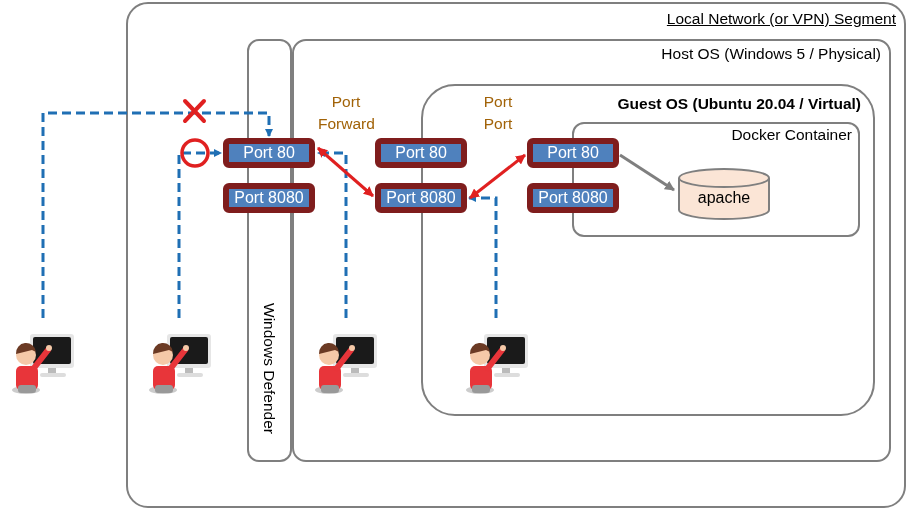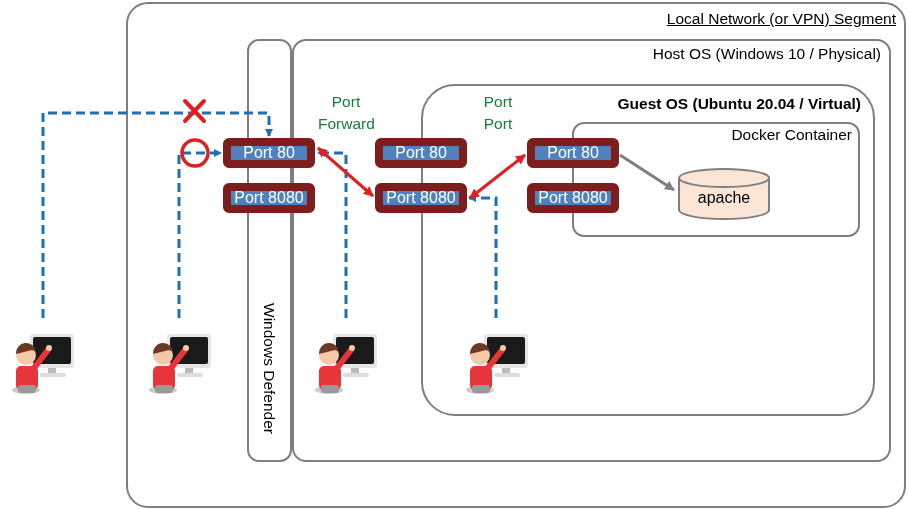--- a/index.html
+++ b/index.html
@@ -1,39 +1,39 @@
 <!DOCTYPE html>
 <html><head>
 <meta charset="utf-8">
 <style>
   html, body { margin:0; padding:0; background:#ffffff; }
   body { width:909px; height:509px; position:relative; overflow:hidden;
          font-family:"Liberation Sans", "DejaVu Sans", sans-serif; }
   .box { position:absolute; border:2px solid #7f7f7f; border-radius:20px; box-sizing:border-box; background:transparent; }
   .box-label { position:absolute; right:10px; font-size:15.5px; color:#000; white-space:nowrap; }
-  .port { position:absolute; width:92px; height:30px; background:#4f81bd; border:8px solid #7f1d1d;
+  .port { position:absolute; width:92px; height:30px; background:#4f81bd; border:6px solid #7f1d1d;
           border-radius:6px; box-sizing:border-box; color:#fff; font-size:16px; display:flex;
           align-items:center; justify-content:center; white-space:nowrap; }
-  .red-label { position:absolute; color:#15803d; font-size:15.5px; text-align:center; line-height:22px; }
+  .red-label { position:absolute; color:#a16207; font-size:15.5px; text-align:center; line-height:22px; }
   .vert-label { position:absolute; writing-mode:vertical-rl; font-size:15.5px; color:#000; white-space:nowrap; }
   svg.overlay { position:absolute; left:0; top:0; }
   .user { position:absolute; width:66px; height:66px; }
   .cyl-label { position:absolute; font-size:16px; color:#000; text-align:center; width:92px; }
 </style>
 </head>
 <body>
 
 <div class="box" style="left:126px;top:2px;width:780px;height:506px;border-radius:22px;">
   <span class="box-label" style="top:6px;right:8px;text-decoration:underline;">Local Network (or VPN) Segment</span>
 </div>
 <div class="box" style="left:247px;top:39px;width:45px;height:423px;border-radius:12px;">
   <span class="vert-label" style="left:11px;top:262px;">Windows Defender</span>
 </div>
 <div class="box" style="left:292px;top:39px;width:599px;height:423px;border-radius:14px;">
-  <span class="box-label" style="top:4px;right:8px;">Host OS (Windows 10 / Physical)</span>
+  <span class="box-label" style="top:4px;right:8px;">Host OS (Windows 5 / Physical)</span>
 </div>
 <div class="box" style="left:421px;top:84px;width:454px;height:332px;border-radius:34px;font-weight:bold;">
   <span class="box-label" style="top:9px;right:12px;">Guest OS (Ubuntu 20.04 / Virtual)</span>
 </div>
 <div class="box" style="left:572px;top:122px;width:288px;height:115px;border-radius:12px;">
   <span class="box-label" style="top:2px;right:6px;">Docker Container</span>
 </div>
 
 <svg class="overlay" width="909" height="509">
   <defs>

